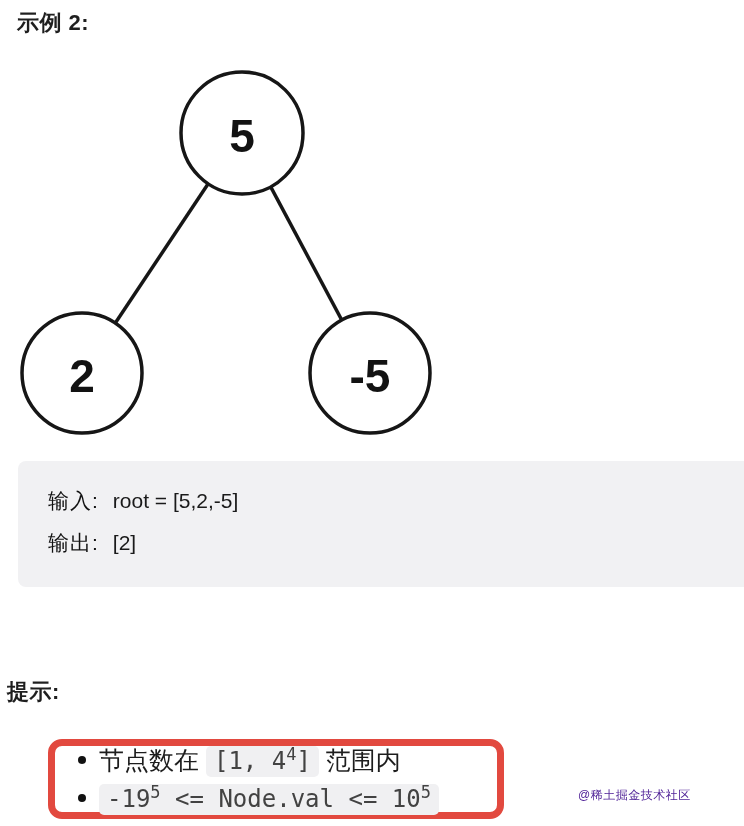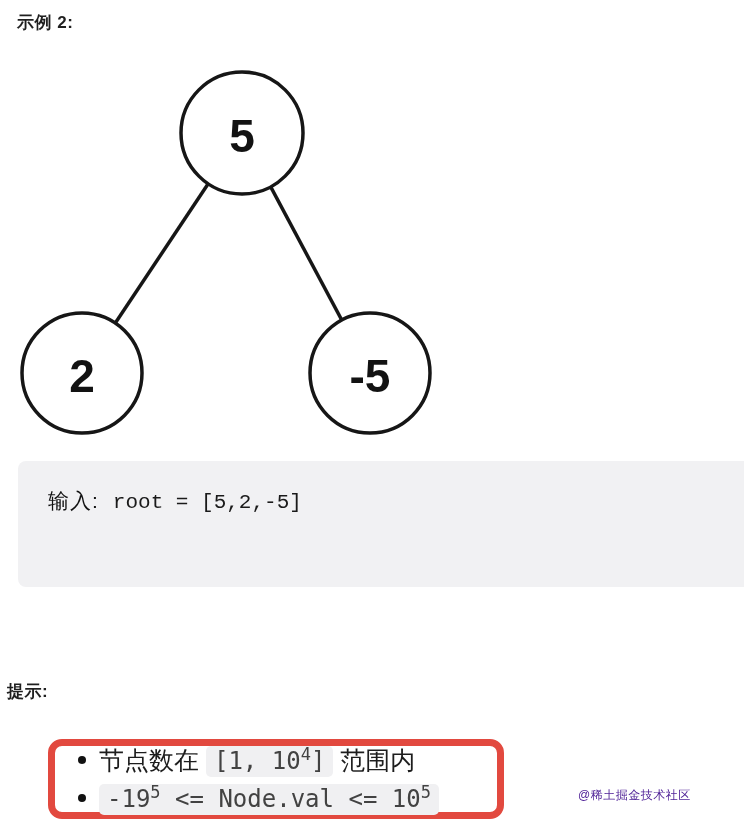--- a/index.html
+++ b/index.html
@@ -13,21 +13,21 @@
     position:relative;
     background:#ffffff;
     overflow:hidden;
     font-family:"Liberation Sans","DejaVu Sans",sans-serif;
     color:#1d1d1d;
   }
   .abs{position:absolute;}
 
   
   .section-heading{
-    font-size:17px;
+    font-size:22px;
     font-weight:bold;
     color:#1f1f1f;
     line-height:30px;
     letter-spacing:0.5px;
   }
   #example-heading{left:17px;top:8px;}
   #hint-heading{left:7px;top:677px;}
 
   
   #tree-svg{left:0;top:0;width:744px;height:455px;}
@@ -51,21 +51,21 @@
     font-size:21px;
     line-height:42px;
     white-space:nowrap;
   }
   .io-label{
     font-weight:normal;
     color:#111111;
     letter-spacing:1px;
   }
   .io-value{
-    font-family:Liberation Mono, monospace;
+    font-family:Liberation Sans, sans-serif;
     color:#1a1a1a;
     margin-left:14px;
   }
 
   
   #constraints-annotation-box{
     left:48px;top:739px;width:456px;height:80px;
     border:7px solid var(--annotation-red,#e2493f);
     border-radius:14px;
   }
@@ -122,29 +122,32 @@
 
   <text class="tree-value" x="242" y="136">5</text>
   <text class="tree-value" x="82" y="376">2</text>
   <text class="tree-value" x="370" y="376">-5</text>
 </svg>
 
 <div id="example-io-block" class="abs">
   <div class="io-line">
     <span class="io-label">输入:</span><span class="io-value">root = [5,2,-5]</span>
   </div>
+  <div class="io-line">
+    <span class="io-label">输出:</span><span class="io-value">[2]</span>
+  </div>
 </div>
 
 <div id="hint-heading" class="abs section-heading">提示:</div>
 
 <div id="constraints-annotation-box" class="abs">
   <div id="constraint-list">
 
     <div class="constraint-item">
-      <span class="bullet-dot"></span><span>节点数在 </span><span class="inline-code"><span>[1, 10</span><sup>4</sup><span>]</span></span><span> 范围内</span>
+      <span class="bullet-dot"></span><span>节点数在 </span><span class="inline-code"><span>[1, 4</span><sup>4</sup><span>]</span></span><span> 范围内</span>
     </div>
 
     <div class="constraint-item">
       <span class="bullet-dot"></span><span class="inline-code"><span>-19</span><sup>5</sup><span> &lt;= Node.val &lt;= 10</span><sup>5</sup></span>
     </div>
 
   </div>
 </div>
 
 <div id="watermark" class="abs">@稀土掘金技术社区</div>

